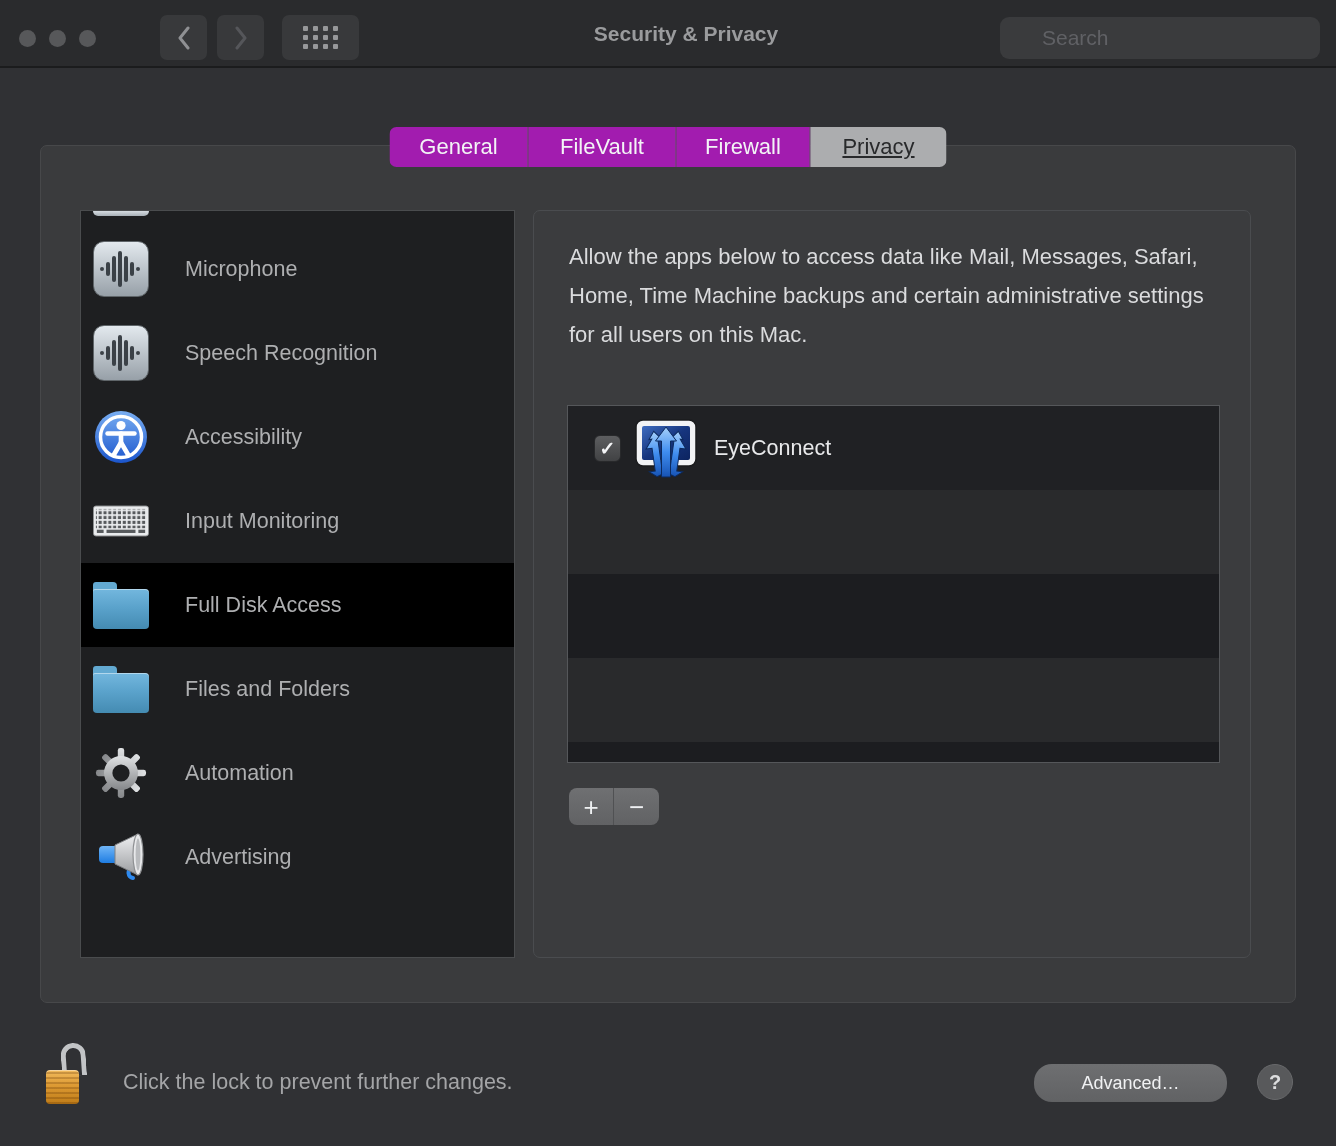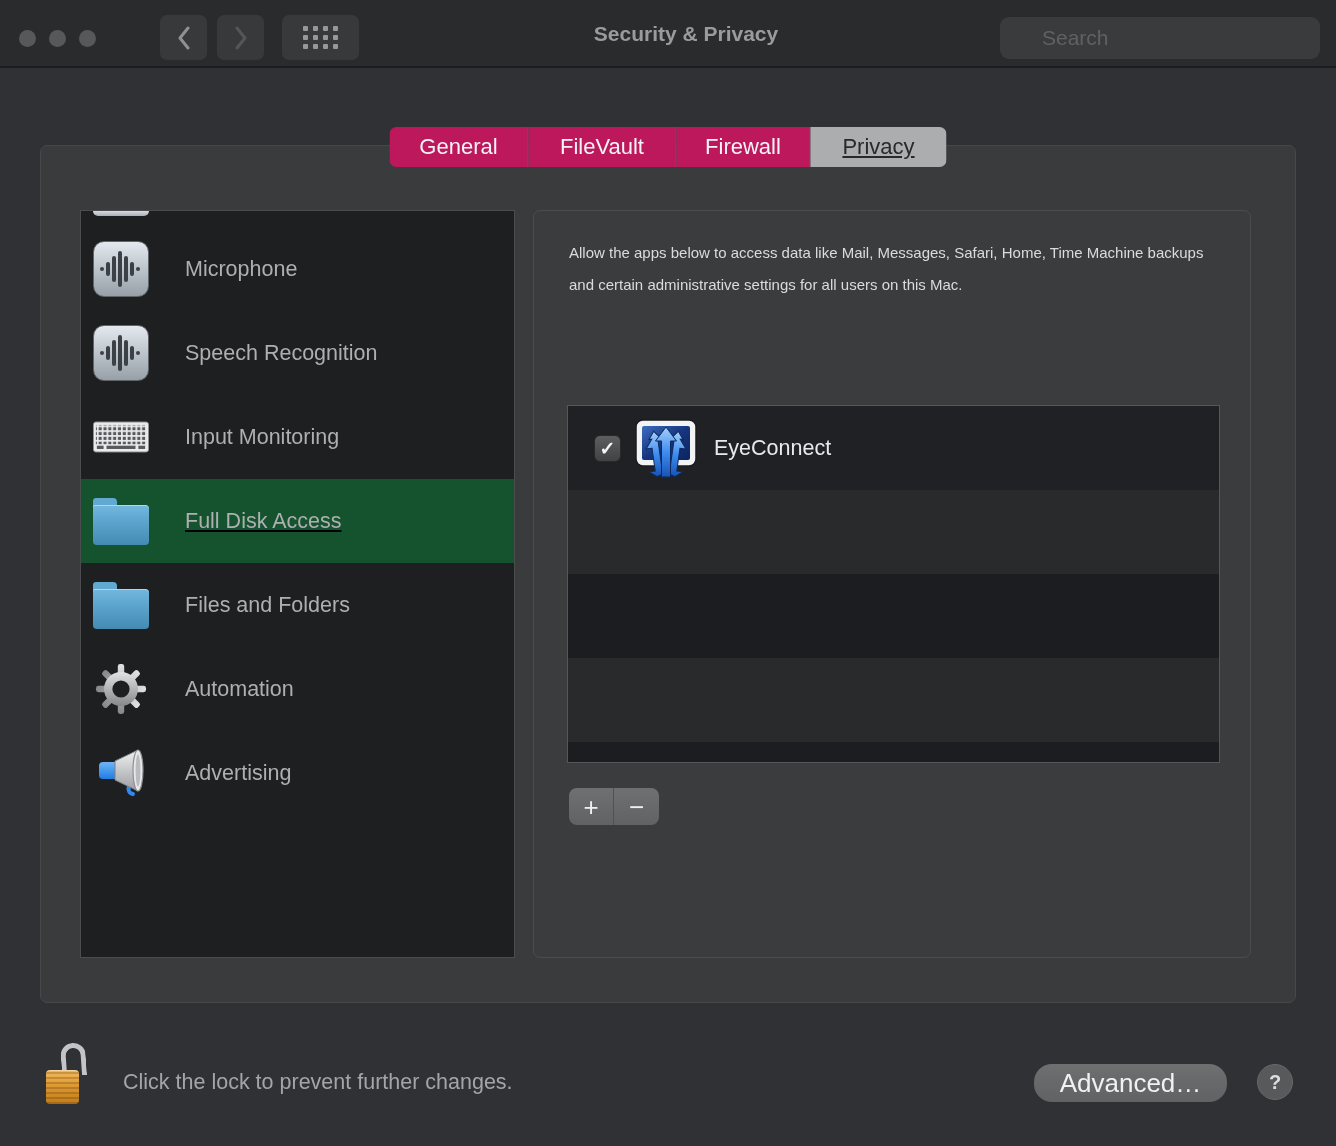--- a/index.html
+++ b/index.html
@@ -45,21 +45,21 @@
     color:#d8d9db; font-size:21px; font-family:"Liberation Sans", sans-serif;margin-left:21px;
   }
   .search-field input::placeholder { color:#606165; }
 
   
   .tabbar {
     position:absolute; top:127px; left:50%; transform:translateX(-50%);
     display:flex; height:40px; border-radius:7px; overflow:hidden; z-index:5;
   }
   .tab {
-    background:#be185d; color:#f3f4f6; font-size:22px;
+    background:#a21caf; color:#f3f4f6; font-size:22px;
     display:flex; align-items:center; justify-content:center;
     border-right:1px solid #5a5a5c;
   }
   .tab:last-child { border-right:none;text-decoration:underline; }
   .tab.selected { background:#acadaf; color:#28292b; }
   .tab-general { width:139px; } .tab-filevault { width:148px; }
   .tab-firewall { width:134px; } .tab-privacy { width:136px; }
 
   
   .groupbox {
@@ -74,21 +74,21 @@
   }
   .sidebar-scroll { position:absolute; inset:0; padding-top:16px; }
   .partial-icon {
     position:absolute; left:12px; top:0; width:56px; height:5px;
     border-radius:0 0 9px 9px;
     background:linear-gradient(#d6dce1,#a8b0b7);
   }
   .side-row {
     height:84px; display:flex; align-items:center; padding-left:12px; gap:36px;
   }
-  .side-row.selected { background:#14532d;text-decoration:underline; }
+  .side-row.selected { background:#000000; }
   .side-label { color:#aeafb1; font-size:21.5px; }
   .icon-box { width:56px; height:56px; display:flex; align-items:center; justify-content:center; flex:0 0 56px; }
 
   .tile {
     width:56px; height:56px; border-radius:11px;
     background:linear-gradient(#e3e9ee,#97a0a8);
     border:1px solid #5f6569;
     display:flex; align-items:center; justify-content:center;
   }
   .kbd-wrap { display:flex; align-items:center; justify-content:center; }
@@ -112,21 +112,21 @@
   .display-stand { width:12px; height:8px; background:#c9cbcd; }
   .display-base { width:26px; height:4px; background:#e1e3e5; border-radius:1px; }
 
   
   .panel {
     position:absolute; left:533px; top:210px; width:718px; height:748px;
     background:#3b3c3e; border:1px solid #4a4c4f; border-radius:7px;
   }
   .panel-desc {
     position:absolute; left:35px; top:26px; width:650px;
-    color:#dadbdd; font-size:15px; line-height:32px;
+    color:#dadbdd; font-size:22px; line-height:39px;
   }
   .app-list {
     position:absolute; left:33px; top:194px; width:653px; height:358px;
     border:1px solid #55575a; background:#1c1d20; overflow:hidden;
   }
   .stripe { width:100%; }
   .stripe.s0 { height:84px; background:#202124; }
   .stripe.s1 { height:84px; background:#292a2c; }
   .stripe.s2 { height:84px; background:#1c1d20; }
   .stripe.s3 { height:84px; background:#292a2c; }
@@ -164,21 +164,21 @@
       repeating-linear-gradient(0deg, rgba(90,45,0,.25) 0 2px, rgba(255,255,255,0) 2px 5px),
       linear-gradient(#f2bb5e 0%, #dd9a33 45%, #bf7c18 100%);
     box-shadow:inset 0 1px 0 rgba(255,255,255,.4);
   }
   .lock-message {
     position:absolute; left:123px; top:1070px; color:#a4a5a7; font-size:21.5px;
   }
   .advanced-btn {
     position:absolute; left:1034px; top:1064px; width:193px; height:38px;
     border-radius:18px; background:linear-gradient(#6e6f71,#616264);
-    color:#f0f1f3; font-size:26px;
+    color:#f0f1f3; font-size:18px;
     display:flex; align-items:center; justify-content:center;
   }
   .help-btn {
     position:absolute; left:1257px; top:1064px; width:36px; height:36px;
     border-radius:50%; background:#58595b; border:1px solid #68696b;
     color:#dcddde; font-size:20px; font-weight:600;
     display:flex; align-items:center; justify-content:center;
   }
 </style>
 </head>
@@ -270,20 +270,39 @@
             <rect x="25" y="5" width="4" height="26" rx="2"></rect>
             <rect x="31" y="11" width="4" height="14" rx="2"></rect>
             <rect x="37" y="16" width="4" height="4" rx="2"></rect>
           </g>
         </svg>
       </div>
         </div>
       <span class="side-label">Speech Recognition</span>
     </div>
 
+    <div class="side-row">
+      <div class="icon-box">
+        <svg width="56" height="56" viewBox="0 0 56 56">
+          <defs>
+            <linearGradient id="accg" x1="0" y1="0" x2="0" y2="1">
+              <stop offset="0" stop-color="#79aef2"></stop>
+                <stop offset="1" stop-color="#1b55cc"></stop>
+            </linearGradient>
+          </defs>
+          <circle cx="28" cy="28" r="26" fill="url(#accg)"></circle>
+          <circle cx="28" cy="28" r="20.5" fill="none" stroke="#ffffff" stroke-width="3.5"></circle>
+          <circle cx="28" cy="16.5" r="4.6" fill="#ffffff"></circle>
+          <path d="M14.5 24.5 L41.5 24.5" stroke="#ffffff" stroke-width="4.4" stroke-linecap="round"></path>
+          <path d="M28 24.5 L28 33.5" stroke="#ffffff" stroke-width="4.6" stroke-linecap="round"></path>
+          <path d="M28 33.5 L21 45.5 M28 33.5 L35 45.5" stroke="#ffffff" stroke-width="4.6" stroke-linecap="round"></path>
+        </svg>
+      </div>
+      <span class="side-label">Accessibility</span>
+    </div>
 
     <div class="side-row">
       <div class="icon-box kbd-wrap">
         <svg width="58" height="32" viewBox="0 0 58 32">
           <defs>
             <pattern id="keys" width="5" height="5" patternUnits="userSpaceOnUse">
               <rect x="0.8" y="0.8" width="3.2" height="3.2" fill="#575a5d"></rect>
             </pattern>
           </defs>
           <rect x="0.5" y="0.5" width="57" height="31" rx="2.5" fill="#e9ebed" stroke="#8f9193"></rect>

